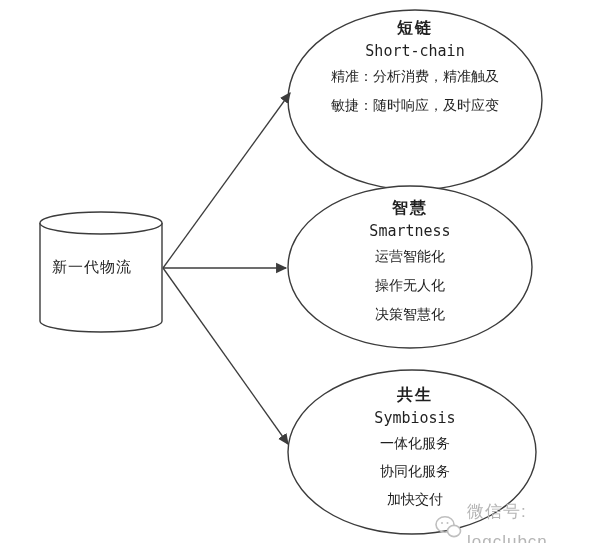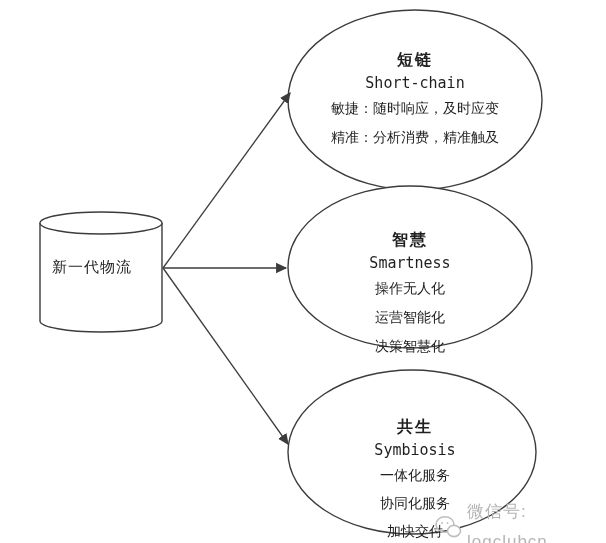--- a/index.html
+++ b/index.html
@@ -13,21 +13,20 @@
     color: #1f1f1f;
   }
   .shape-layer {
     position: absolute;
     left: 0; top: 0;
     width: 606px; height: 543px;
   }
   .node-text {
     position: absolute;
     text-align: center;
-    margin-top: 32px;
   }
   .title-cn {
     font-size: 16px;
     font-weight: 700;
     line-height: 24px;
     letter-spacing: 2px;
   }
   .title-en {
     font-family: "DejaVu Sans Mono", "Liberation Mono", monospace;
     font-weight: 400;
@@ -91,29 +90,29 @@
     <line x1="163" y1="268" x2="290" y2="93" stroke="#3c3c3c" stroke-width="1.3" marker-end="url(#arrowhead)"></line>
     <line x1="163" y1="268" x2="286" y2="268" stroke="#3c3c3c" stroke-width="1.3" marker-end="url(#arrowhead)"></line>
     <line x1="163" y1="268" x2="288" y2="444" stroke="#3c3c3c" stroke-width="1.3" marker-end="url(#arrowhead)"></line>
   </svg>
 
   <div class="cyl-label">新一代物流</div>
 
   <div class="node-text n0">
     <div class="title-cn">短链</div>
     <div class="title-en">Short-chain</div>
+    <div class="node-item">精准：分析消费，精准触及</div>
     <div class="node-item">敏捷：随时响应，及时应变</div>
-    <div class="node-item">精准：分析消费，精准触及</div>
   </div>
 
   <div class="node-text n1">
     <div class="title-cn">智慧</div>
     <div class="title-en">Smartness</div>
+    <div class="node-item">运营智能化</div>
     <div class="node-item">操作无人化</div>
-    <div class="node-item">运营智能化</div>
     <div class="node-item">决策智慧化</div>
   </div>
 
   <div class="node-text n2">
     <div class="title-cn">共生</div>
     <div class="title-en">Symbiosis</div>
     <div class="node-item">一体化服务</div>
     <div class="node-item">协同化服务</div>
     <div class="node-item">加快交付</div>
   </div>

